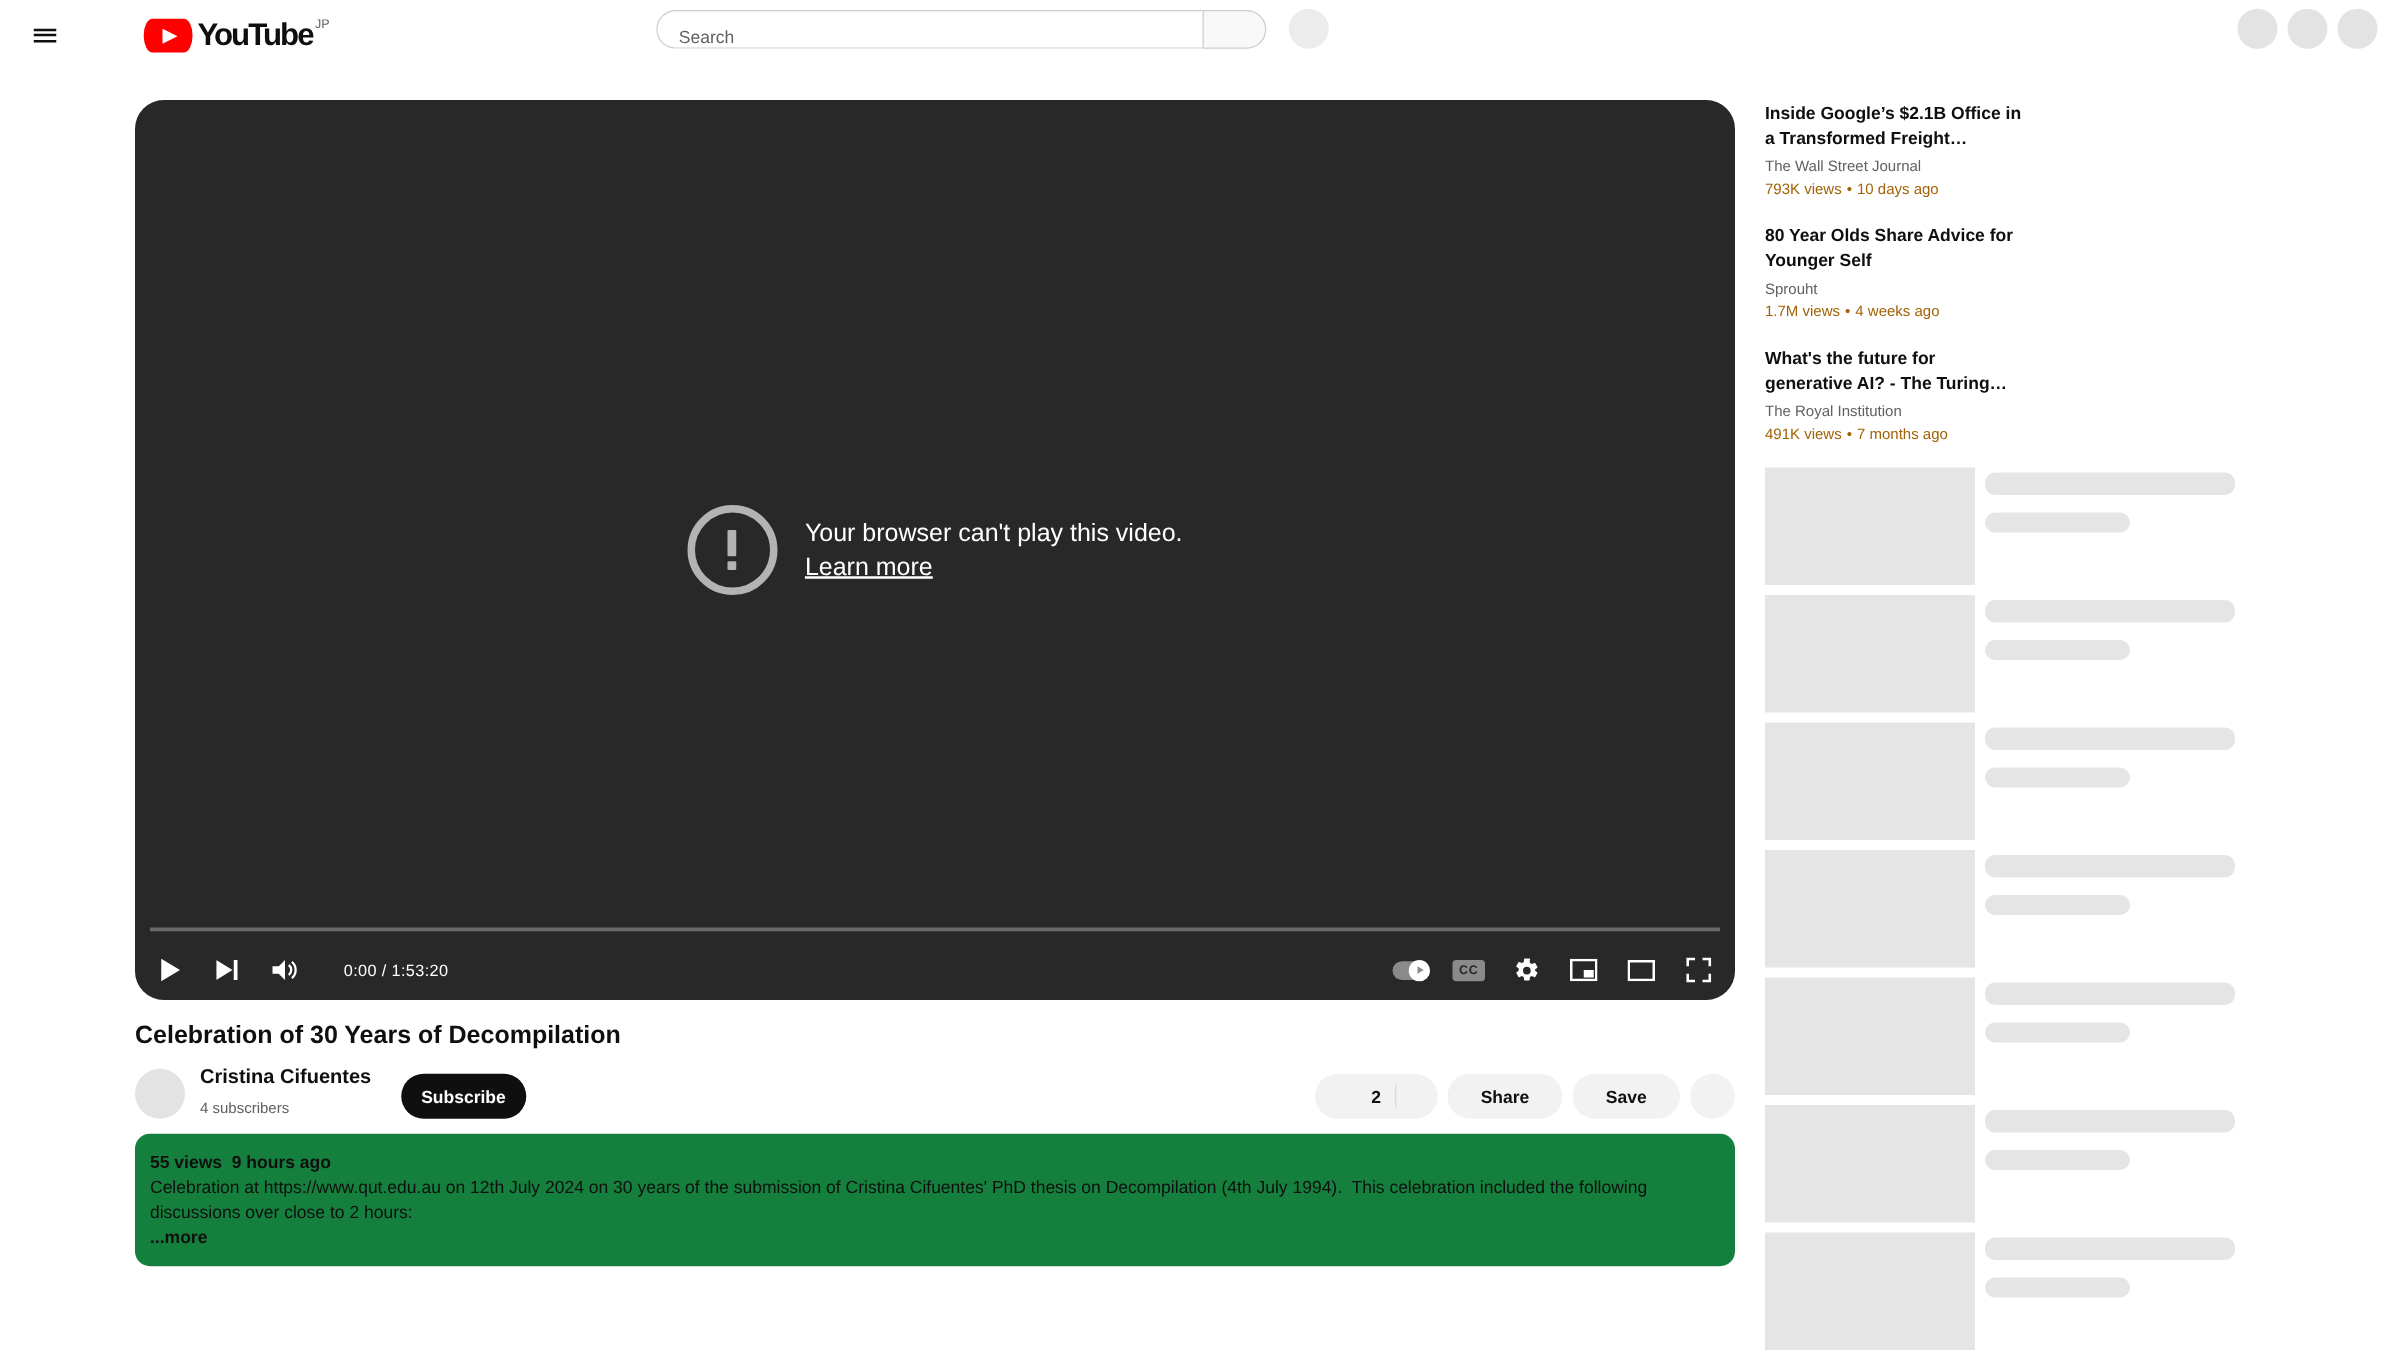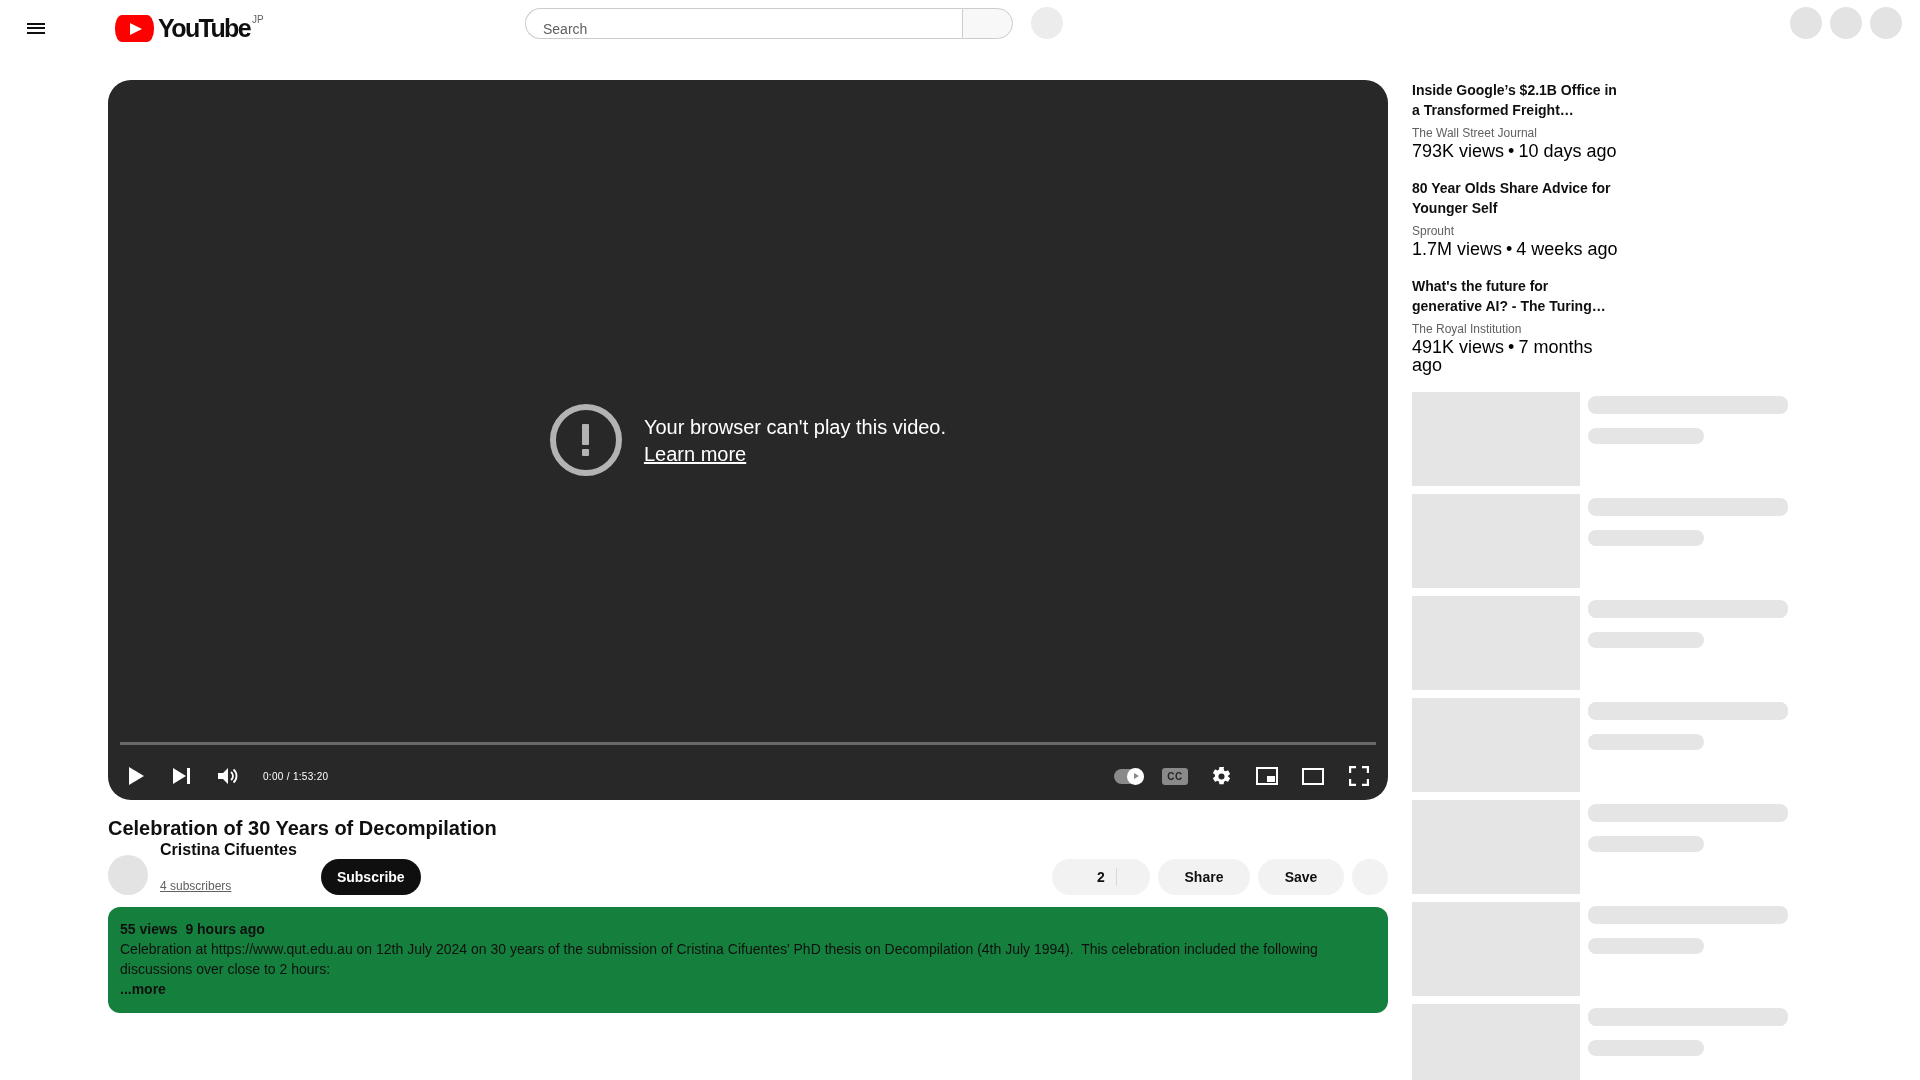--- a/index.html
+++ b/index.html
@@ -144,21 +144,21 @@
     display: flex; align-items: center;
   }
   .ctl {
     width: 46px; height: 48px;
     display: flex; align-items: center; justify-content: center;
     cursor: pointer;
   }
   .ctl svg { fill: #fff; }
   #left-controls { display: flex; align-items: center; margin-left: 5px; }
   #time-display {
-    color: #fff; font-size: 10px; margin-left: 12px; letter-spacing: 0.3px;
+    color: #fff; font-size: 13px; margin-left: 24px; letter-spacing: 0.3px;
     font-family: "Liberation Sans", sans-serif;
   }
   #right-controls { display: flex; align-items: center; margin-left: auto; margin-right: 6px; }
   #autoplay-toggle {
     width: 30px; height: 15px; border-radius: 8px; background: #8a8a8a;
     position: relative; cursor: pointer;
   }
   #autoplay-toggle .knob {
     position: absolute; right: 0; top: -1px;
     width: 17px; height: 17px; border-radius: 50%; background: #fff;
@@ -185,21 +185,21 @@
   
   #owner-row {
     display: flex; align-items: flex-end; margin-top: 13px; height: 40px;
   }
   #channel-avatar {
     width: 40px; height: 40px; border-radius: 50%; background: #e3e3e3;
     flex: 0 0 40px;
   }
   #owner-text { margin-left: 12px; }
   #channel-name { font-size: 16px; font-weight: bold; line-height: 20px; cursor:pointer; }
-  #subscriber-count { font-size: 12px; color: #606060; line-height: 18px; margin-top: 17px; text-decoration: underline;}
+  #subscriber-count { font-size: 12px; color: #606060; line-height: 18px; margin-top: 5px;}
   #subscribe-button {
     margin-left: 24px; height: 36px; padding: 0 16px;
     background: #0f0f0f; color: #fff; border: none; border-radius: 18px;
     font-size: 14px; font-weight: bold; cursor: pointer;
     font-family: "Liberation Sans", sans-serif;
   }
 
   #actions-row { display: flex; align-items: center; margin-left: auto; gap: 8px; }
   .pill {
     height: 36px; background: #f2f2f2; border: none; border-radius: 18px;
@@ -236,21 +236,21 @@
   }
   .rec-item { display: flex; margin-bottom: 8px; cursor: pointer; }
   .rec-text { width: 206px; }
   .rec-title {
     font-size: 14px; font-weight: bold; line-height: 20px;
     color: #0f0f0f;
     display: -webkit-box; -webkit-line-clamp: 2; -webkit-box-orient: vertical;
     overflow: hidden;
   }
   .rec-channel { font-size: 12px; color: #606060; line-height: 18px; margin-top: 4px; }
-  .rec-meta { font-size: 18px; color: #000000; line-height: 18px; }
+  .rec-meta { font-size: 12px; color: #a16207; line-height: 18px; }
   .rec-meta .dot { margin: 0 4px; }
 
   .ghost-item { display: flex; margin-bottom: 8px; }
   .ghost-thumb { width: 168px; height: 94px; background: #e5e5e5; flex: 0 0 168px; }
   .ghost-lines { margin-left: 8px; padding-top: 4px; }
   .ghost-line-a { width: 200px; height: 18px; background: #e5e5e5; border-radius: 8px; }
   .ghost-line-b { width: 116px; height: 16px; background: #e5e5e5; border-radius: 8px; margin-top: 14px; }
 </style>
 </head>
 <body>

